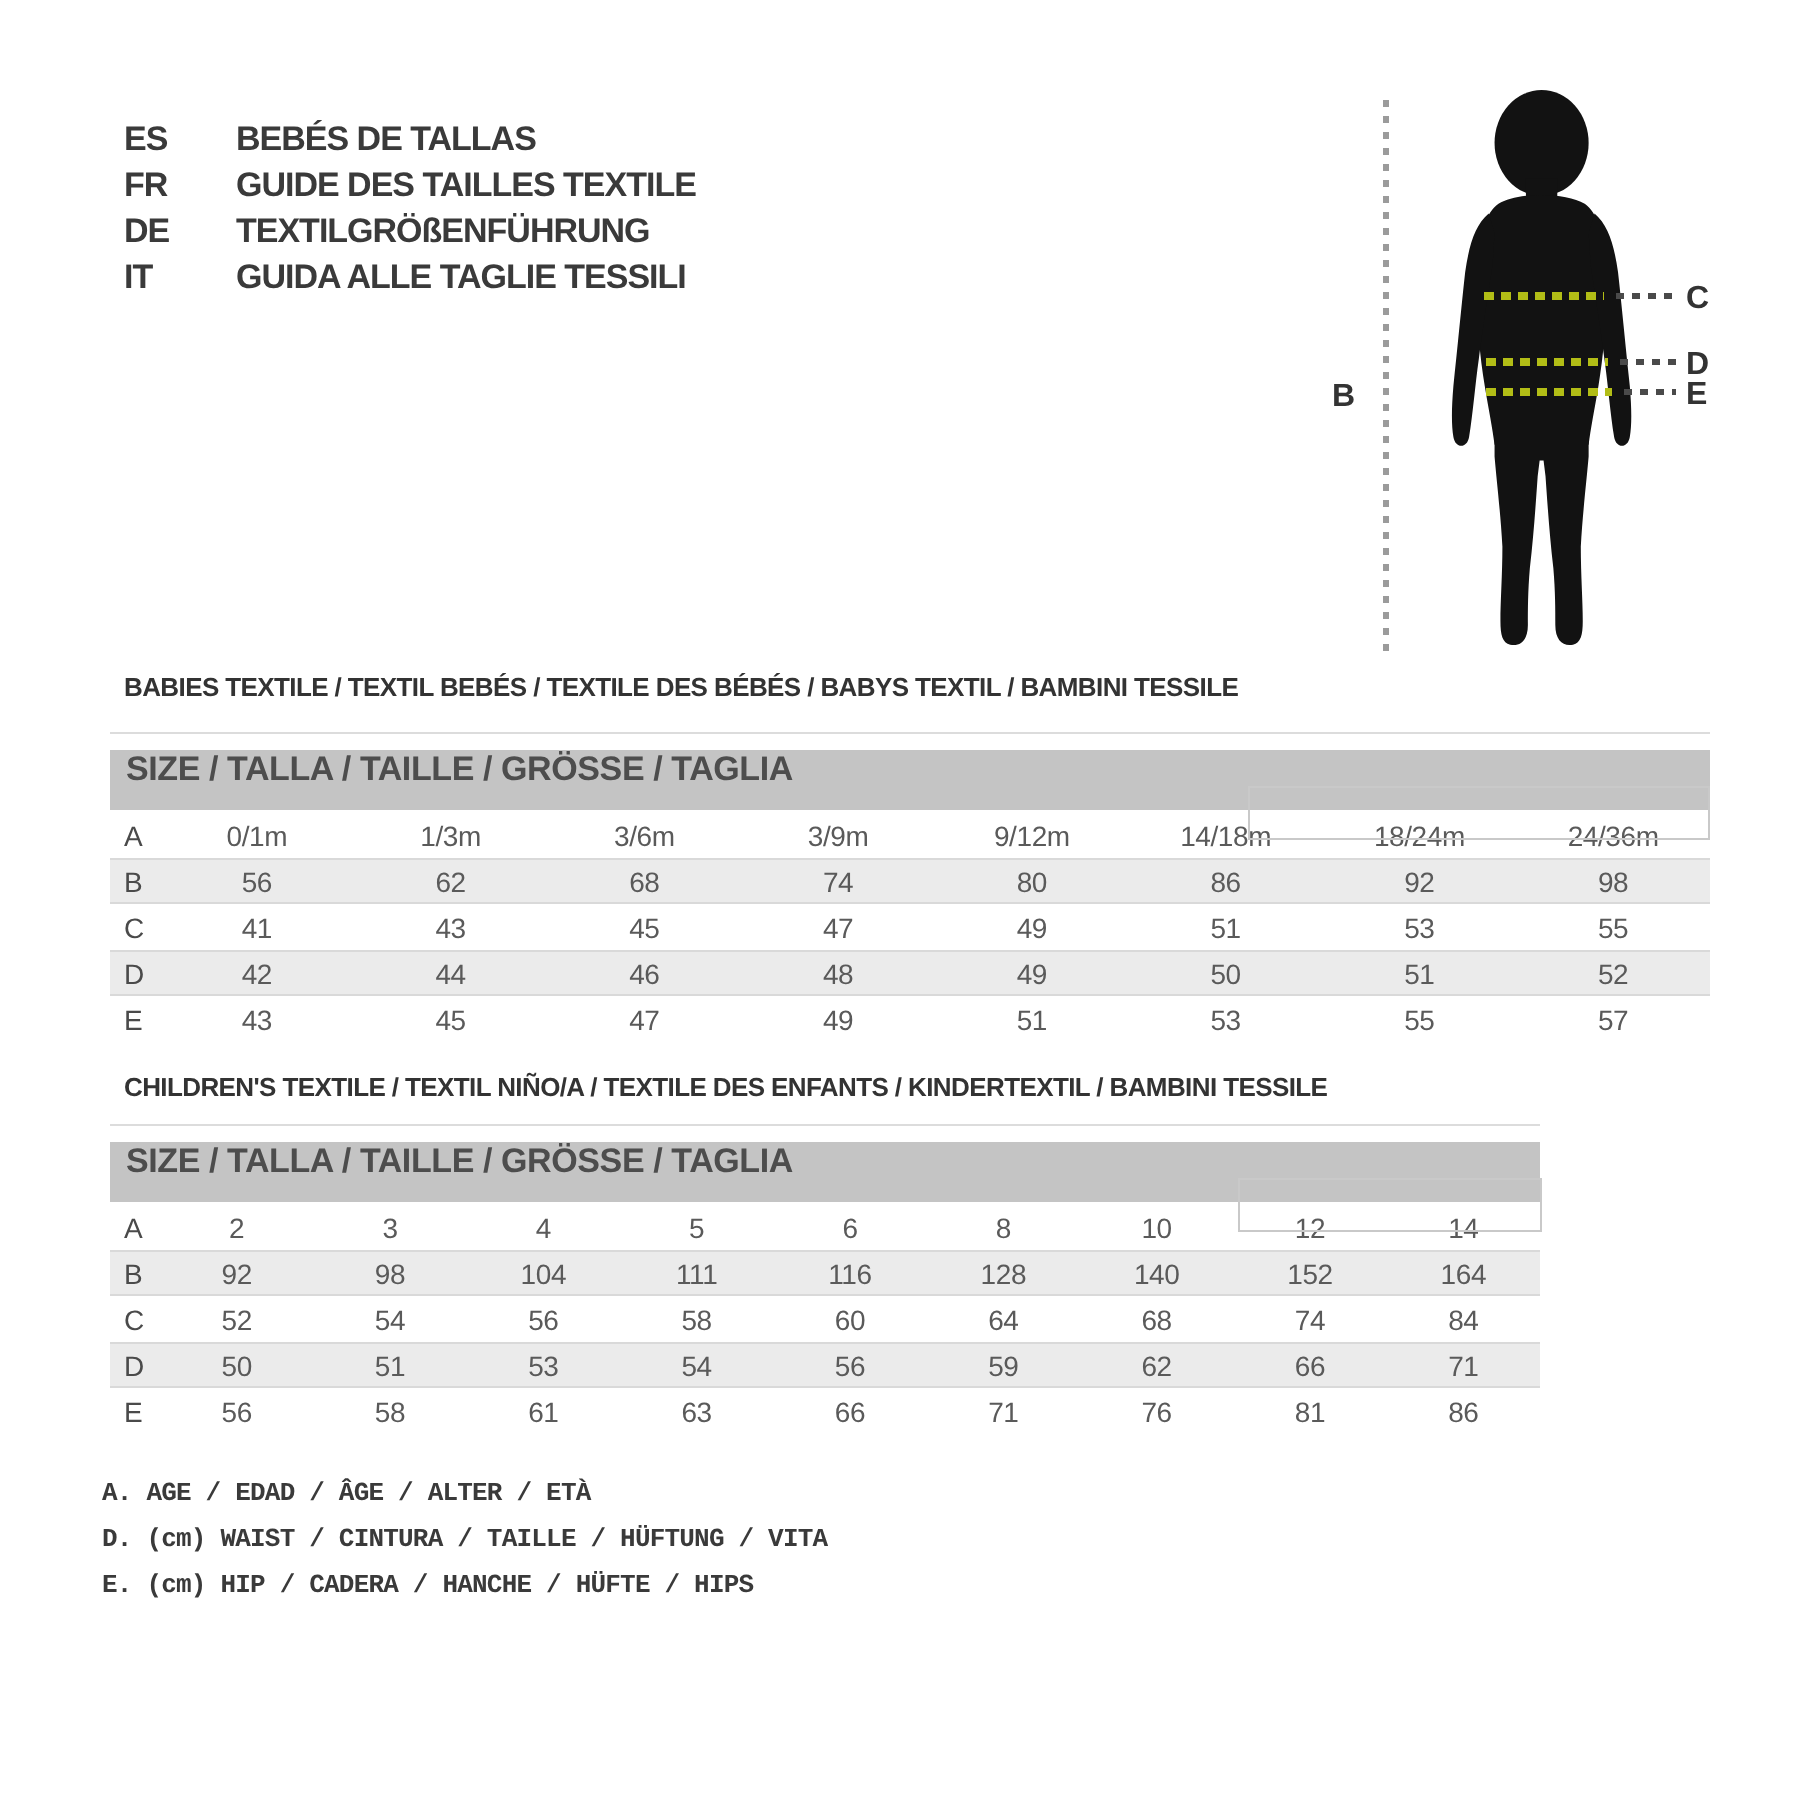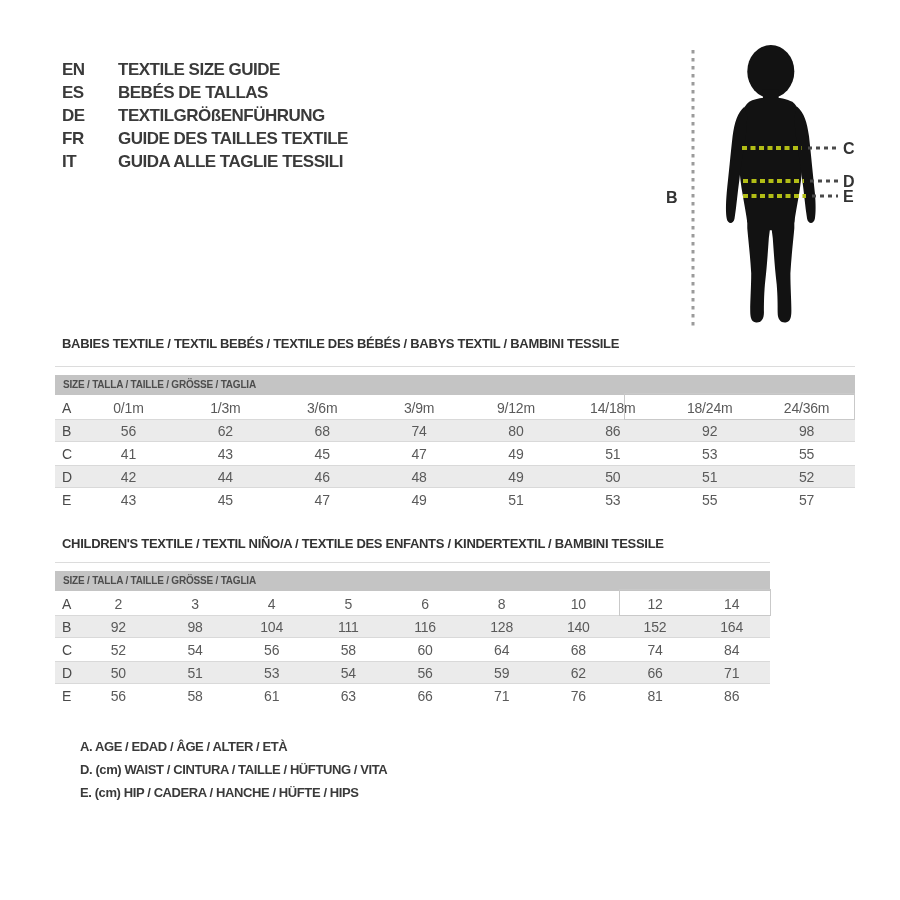--- a/index.html
+++ b/index.html
@@ -20,58 +20,54 @@
   
   .section-title{position:absolute;left:62px;font-size:13px;font-weight:700;
        color:#333;letter-spacing:-0.3px;white-space:nowrap;}
   .babies-title{top:336px;}
   .children-title{top:536px;}
 
   
   .size-table{position:absolute;left:55px;border-top:1px solid #dcdcdc;}
   .babies-table{top:366px;width:800px;}
   .children-table{top:562px;width:715px;}
-  .band{margin-top:8px;height:20px;line-height:19px;background:#c4c4c4;
-       font-size:10px;font-weight:700;color:#4d4d4d;padding-left:8px;
+  .band{margin-top:8px;height:30px;line-height:19px;background:#c4c4c4;
+       font-size:17px;font-weight:700;color:#4d4d4d;padding-left:8px;
        letter-spacing:-0.2px;margin-bottom:1px;box-sizing:border-box;}
   .trow{display:grid;height:23px;align-items:center;}
   .babies-table .trow{grid-template-columns:25px repeat(8,1fr);}
   .children-table .trow{grid-template-columns:25px repeat(9,1fr);}
   .trow.stripe{background:#ebebeb;border-top:1px solid #d9d9d9;
        border-bottom:1px solid #d9d9d9;box-sizing:border-box;}
   .cell{font-size:14px;color:#5a5a5a;text-align:center;letter-spacing:-0.2px;}
   .cell.rlabel{text-align:left;padding-left:7px;color:#4a4a4a;font-weight:400;}
   .hl-box{position:absolute;border:1px solid #c9c9c9;background:transparent;z-index:3;}
   .babies-hl{left:569px;top:26px;width:229px;height:25px;}
   .children-hl{left:564px;top:26px;width:150px;height:25px;}
 
   
-  .legend{position:absolute;left:80px;top:735px;}
+  .legend{position:absolute;left:51px;top:735px;font-family:Liberation Mono, monospace;}
   .legend-line{height:23.2px;font-size:13px;font-weight:700;color:#3a3a3a;
        letter-spacing:-0.4px;display:flex;align-items:center;white-space:nowrap;}
 </style>
 </head>
 <body>
 
 <div class="lang-block">
   <div class="lang-row">
-    <span class="lang-code">EN</span>
-    <span class="lang-title">TEXTILE SIZE GUIDE</span>
-  </div>
-  <div class="lang-row">
     <span class="lang-code">ES</span>
     <span class="lang-title">BEBÉS DE TALLAS</span>
   </div>
   <div class="lang-row">
+    <span class="lang-code">FR</span>
+    <span class="lang-title">GUIDE DES TAILLES TEXTILE</span>
+  </div>
+  <div class="lang-row">
     <span class="lang-code">DE</span>
     <span class="lang-title">TEXTILGRÖßENFÜHRUNG</span>
-  </div>
-  <div class="lang-row">
-    <span class="lang-code">FR</span>
-    <span class="lang-title">GUIDE DES TAILLES TEXTILE</span>
   </div>
   <div class="lang-row">
     <span class="lang-code">IT</span>
     <span class="lang-title">GUIDA ALLE TAGLIE TESSILI</span>
   </div>
 </div>
 
 <svg class="figure-svg" width="220" height="295" viewBox="0 0 220 295">
 
   <line x1="43" y1="10" x2="43" y2="288" stroke="#9b9b9b" stroke-width="3" stroke-dasharray="3.5,4.5"></line>

